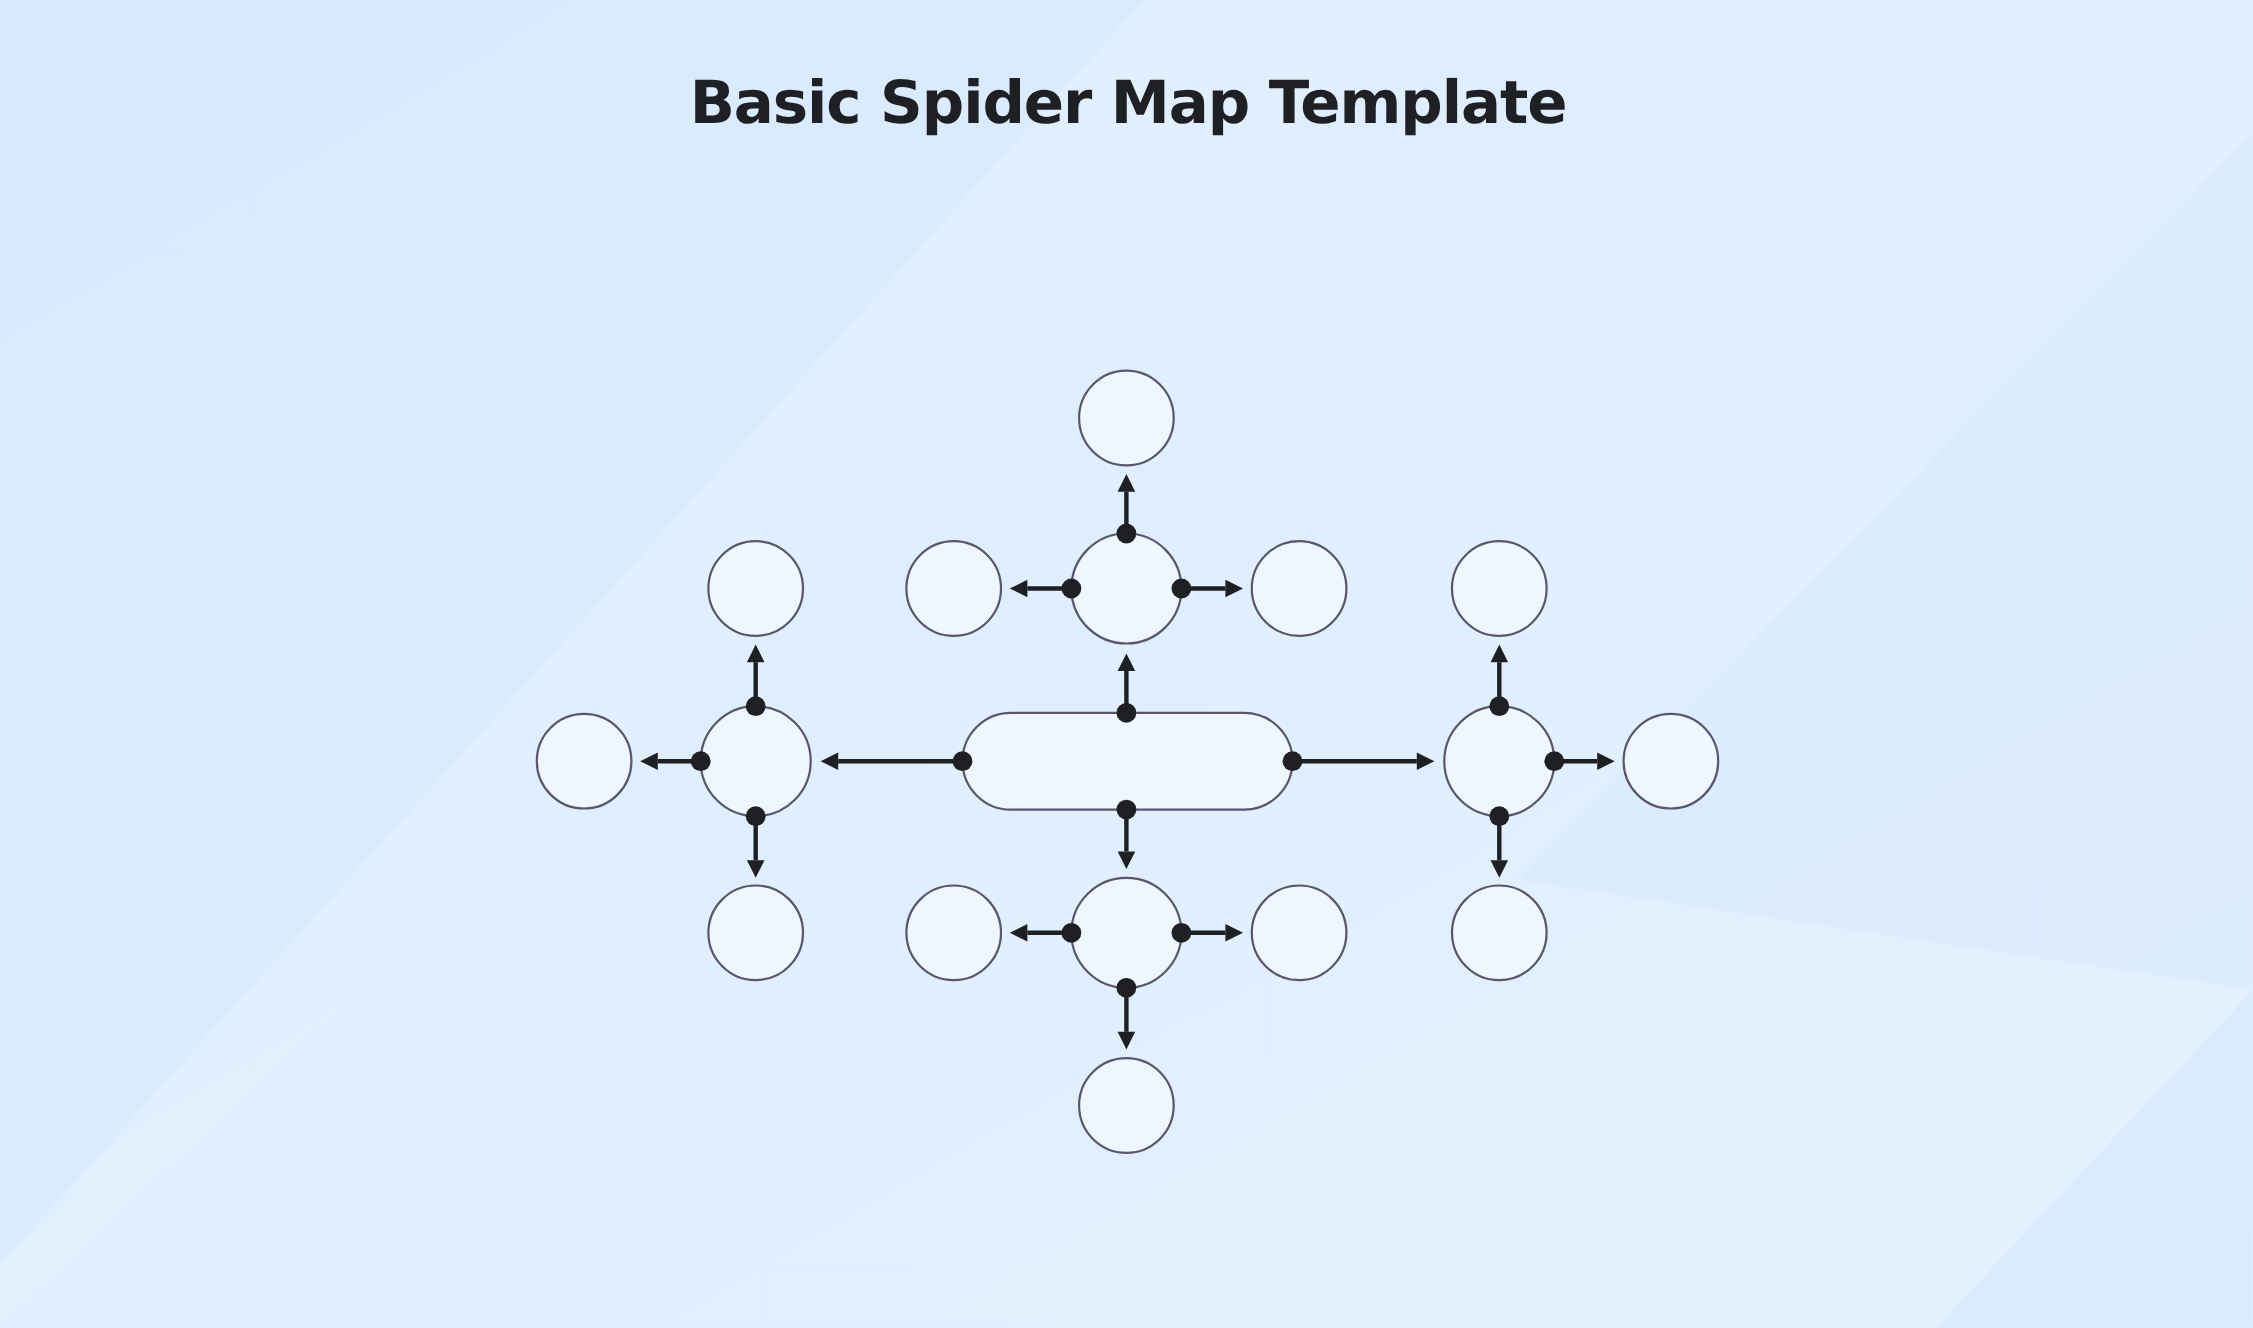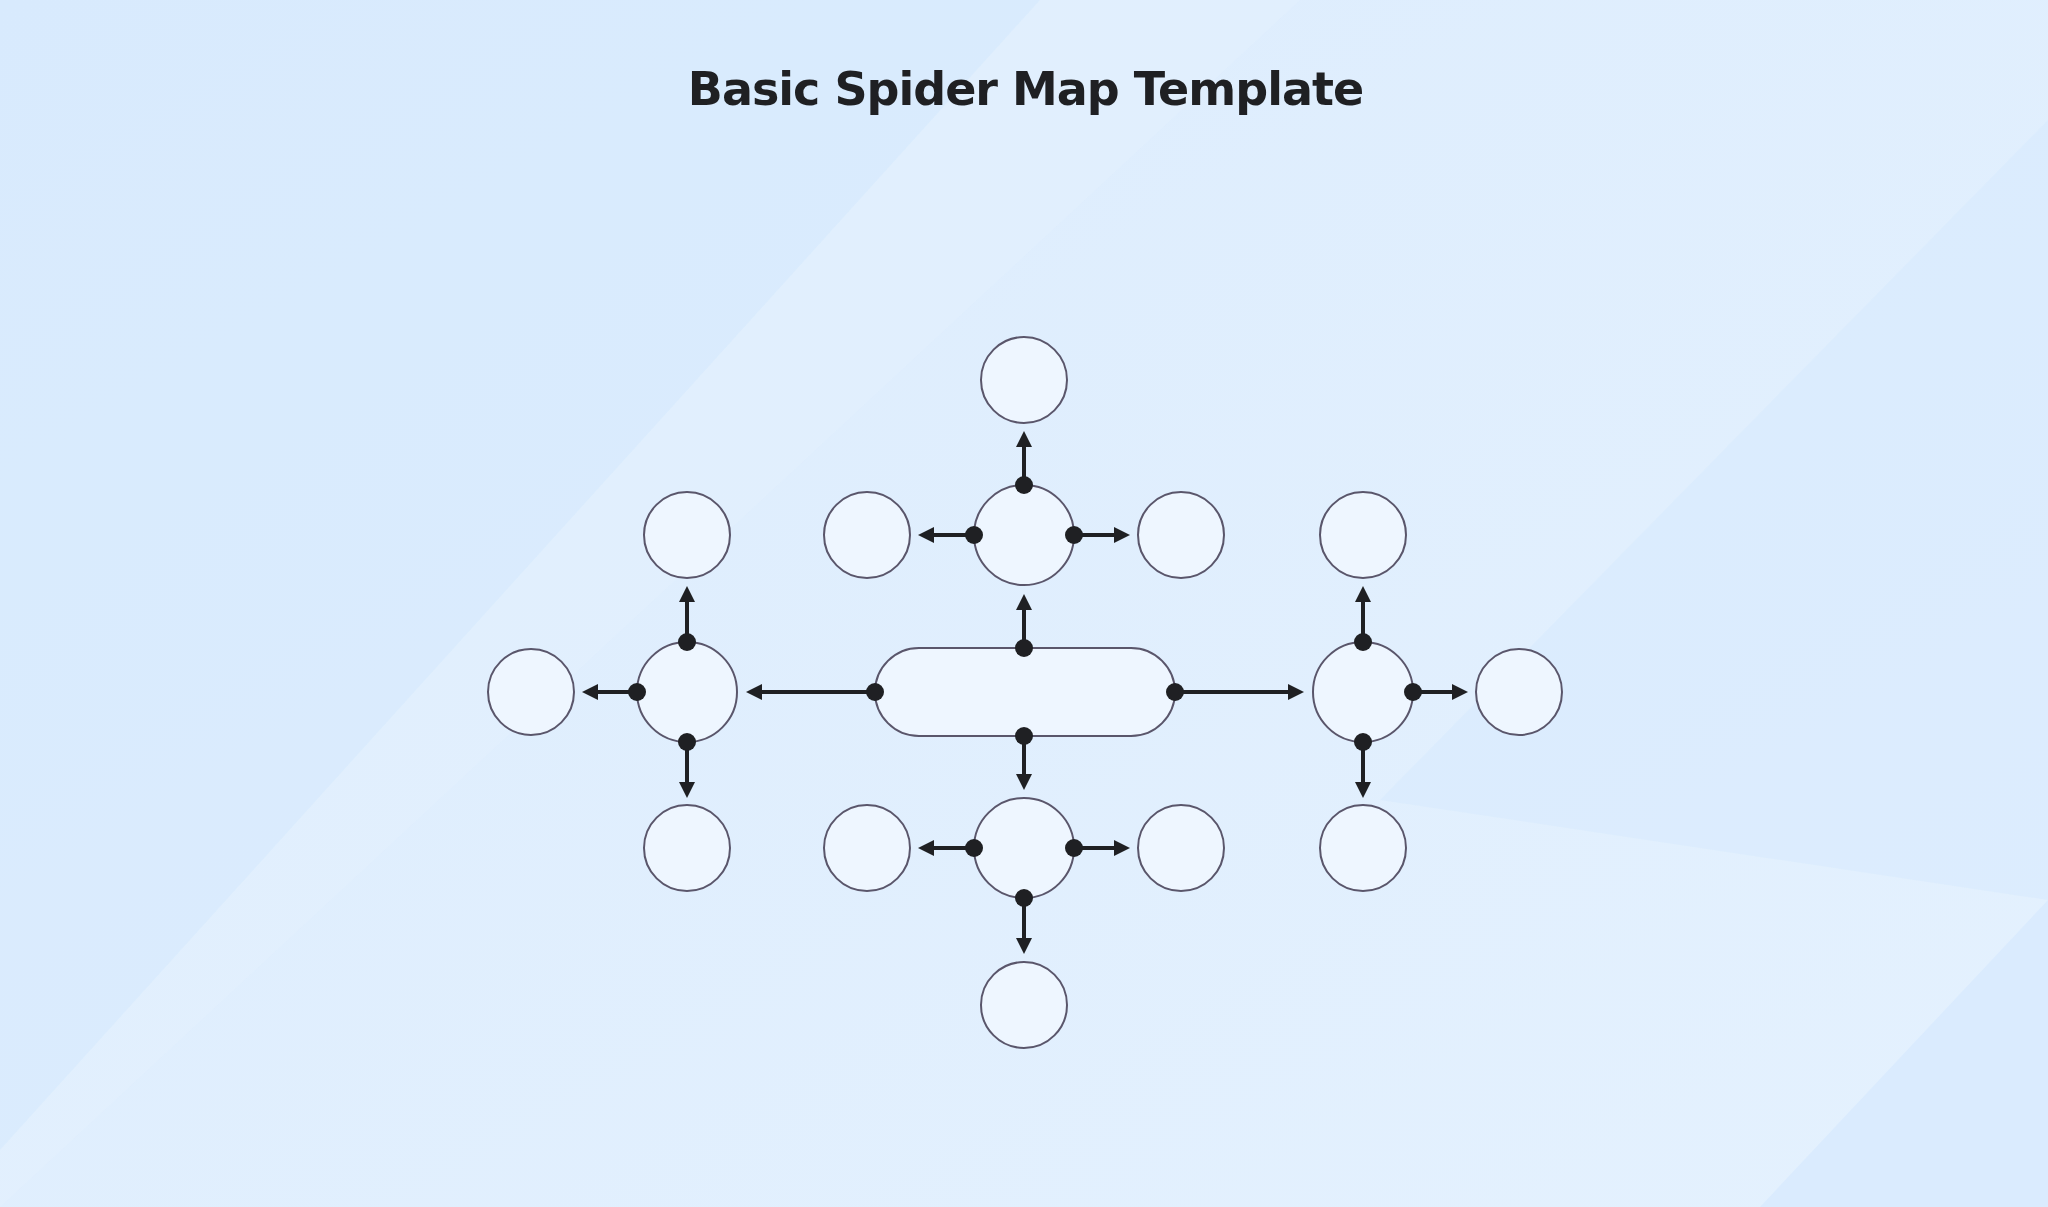--- a/index.html
+++ b/index.html
@@ -4,21 +4,21 @@
   <style>
     html, body { margin: 0; padding: 0; }
     body {
       width: 2048px; height: 1207px; overflow: hidden; position: relative;
       background: #deeefe;
       font-family: "Liberation Sans", sans-serif;
     }
     .bg { position: absolute; inset: 0; }
     .title {
       position: absolute; left: 3px; right: 0; top: 62px;
-      text-align: center; font-size: 46px; font-weight: bold;
+      text-align: center; font-size: 54px; font-weight: bold;
       color: #1f2023; letter-spacing: -1px;
       font-family: "DejaVu Sans", sans-serif;
     }
     svg.diagram { position: absolute; left: 0; top: 0; }
   </style>
 </head>
 <body>
 
 <svg class="bg" width="2048" height="1207" viewBox="0 0 2048 1207">
   <defs>

